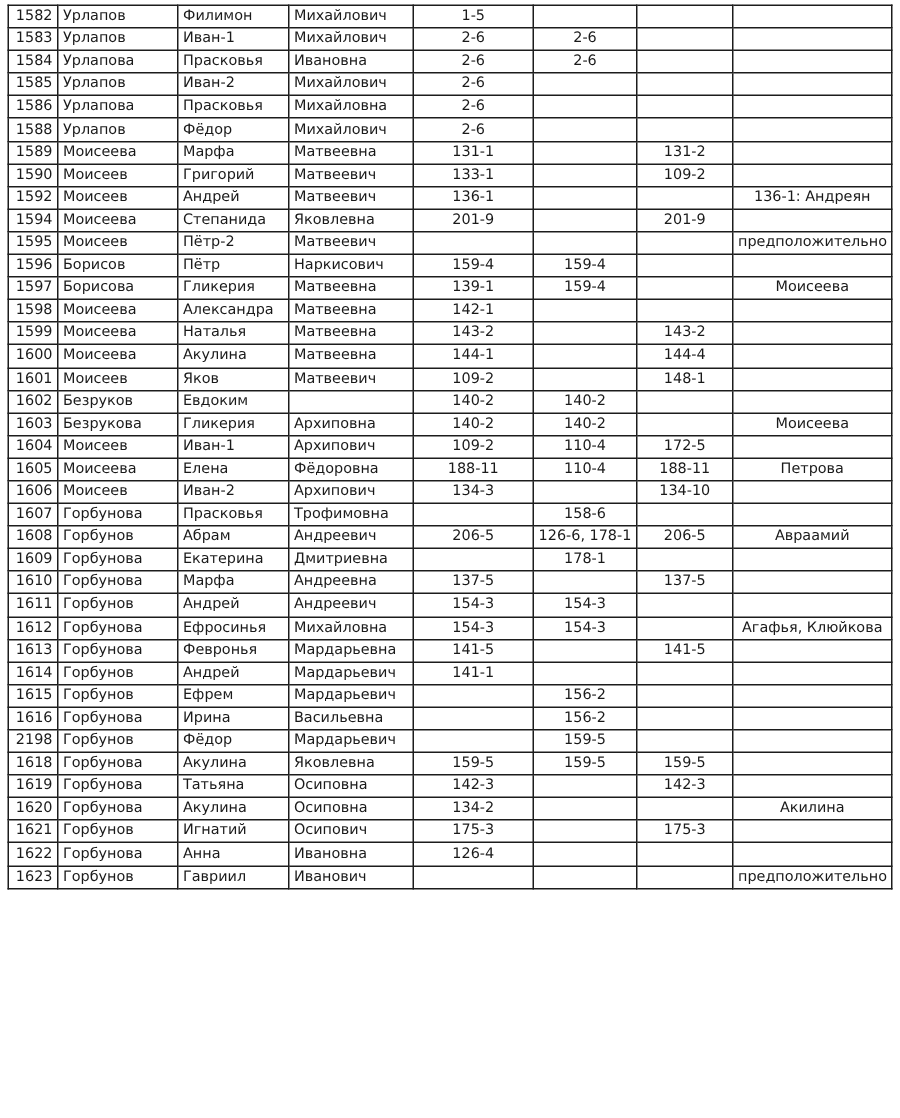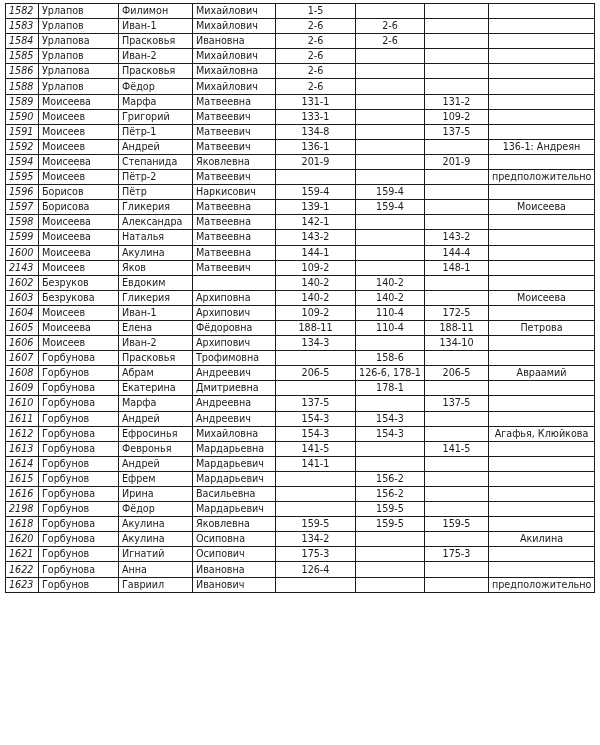--- a/index.html
+++ b/index.html
@@ -14,21 +14,21 @@
     table-layout: fixed;
   }
   td {
     border: 1.6px solid #1c1c1c;
     height: 14.1px;
     padding: 0 3px;
     white-space: nowrap;
     overflow: hidden;
     line-height: 14px;
   }
-  td.num { text-align: left; padding-right: 3px; font-style: italic; }
+  td.num { text-align: right; padding-right: 3px; }
   td.c { text-align: center; }
   col.c0 { width: 33px; }
   col.c1 { width: 80px; }
   col.c2 { width: 74px; }
   col.c3 { width: 83px; }
   col.c4 { width: 80px; }
   col.c5 { width: 69px; }
   col.c6 { width: 64px; }
   col.c7 { width: 106px; }
 </style>
@@ -121,30 +121,20 @@
         <td class="num">1590</td>
         <td>Моисеев</td>
         <td>Григорий</td>
         <td>Матвеевич</td>
         <td class="c">133-1</td>
         <td class="c"></td>
         <td class="c">109-2</td>
         <td class="c"></td>
       </tr>
       <tr>
-        <td class="num">1591</td>
-        <td>Моисеев</td>
-        <td>Пётр-1</td>
-        <td>Матвеевич</td>
-        <td class="c">134-8</td>
-        <td class="c"></td>
-        <td class="c">137-5</td>
-        <td class="c"></td>
-      </tr>
-      <tr>
         <td class="num">1592</td>
         <td>Моисеев</td>
         <td>Андрей</td>
         <td>Матвеевич</td>
         <td class="c">136-1</td>
         <td class="c"></td>
         <td class="c"></td>
         <td class="c">136-1: Андреян</td>
       </tr>
       <tr>
@@ -211,21 +201,21 @@
         <td class="num">1600</td>
         <td>Моисеева</td>
         <td>Акулина</td>
         <td>Матвеевна</td>
         <td class="c">144-1</td>
         <td class="c"></td>
         <td class="c">144-4</td>
         <td class="c"></td>
       </tr>
       <tr>
-        <td class="num">2143</td>
+        <td class="num">1601</td>
         <td>Моисеев</td>
         <td>Яков</td>
         <td>Матвеевич</td>
         <td class="c">109-2</td>
         <td class="c"></td>
         <td class="c">148-1</td>
         <td class="c"></td>
       </tr>
       <tr>
         <td class="num">1602</td>
@@ -391,20 +381,30 @@
         <td class="num">1618</td>
         <td>Горбунова</td>
         <td>Акулина</td>
         <td>Яковлевна</td>
         <td class="c">159-5</td>
         <td class="c">159-5</td>
         <td class="c">159-5</td>
         <td class="c"></td>
       </tr>
       <tr>
+        <td class="num">1619</td>
+        <td>Горбунова</td>
+        <td>Татьяна</td>
+        <td>Осиповна</td>
+        <td class="c">142-3</td>
+        <td class="c"></td>
+        <td class="c">142-3</td>
+        <td class="c"></td>
+      </tr>
+      <tr>
         <td class="num">1620</td>
         <td>Горбунова</td>
         <td>Акулина</td>
         <td>Осиповна</td>
         <td class="c">134-2</td>
         <td class="c"></td>
         <td class="c"></td>
         <td class="c">Акилина</td>
       </tr>
       <tr>

